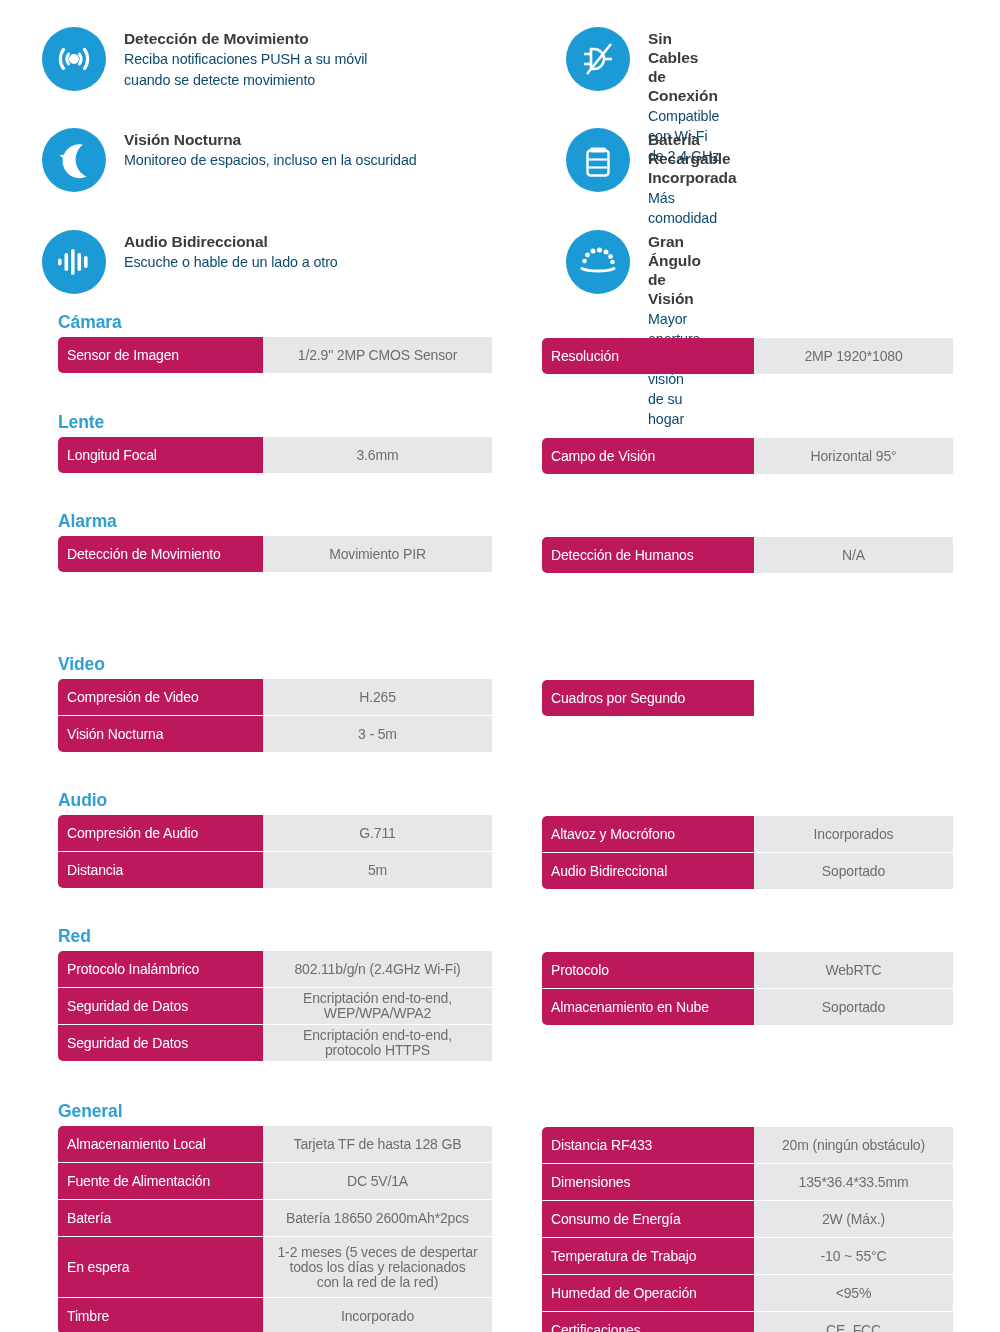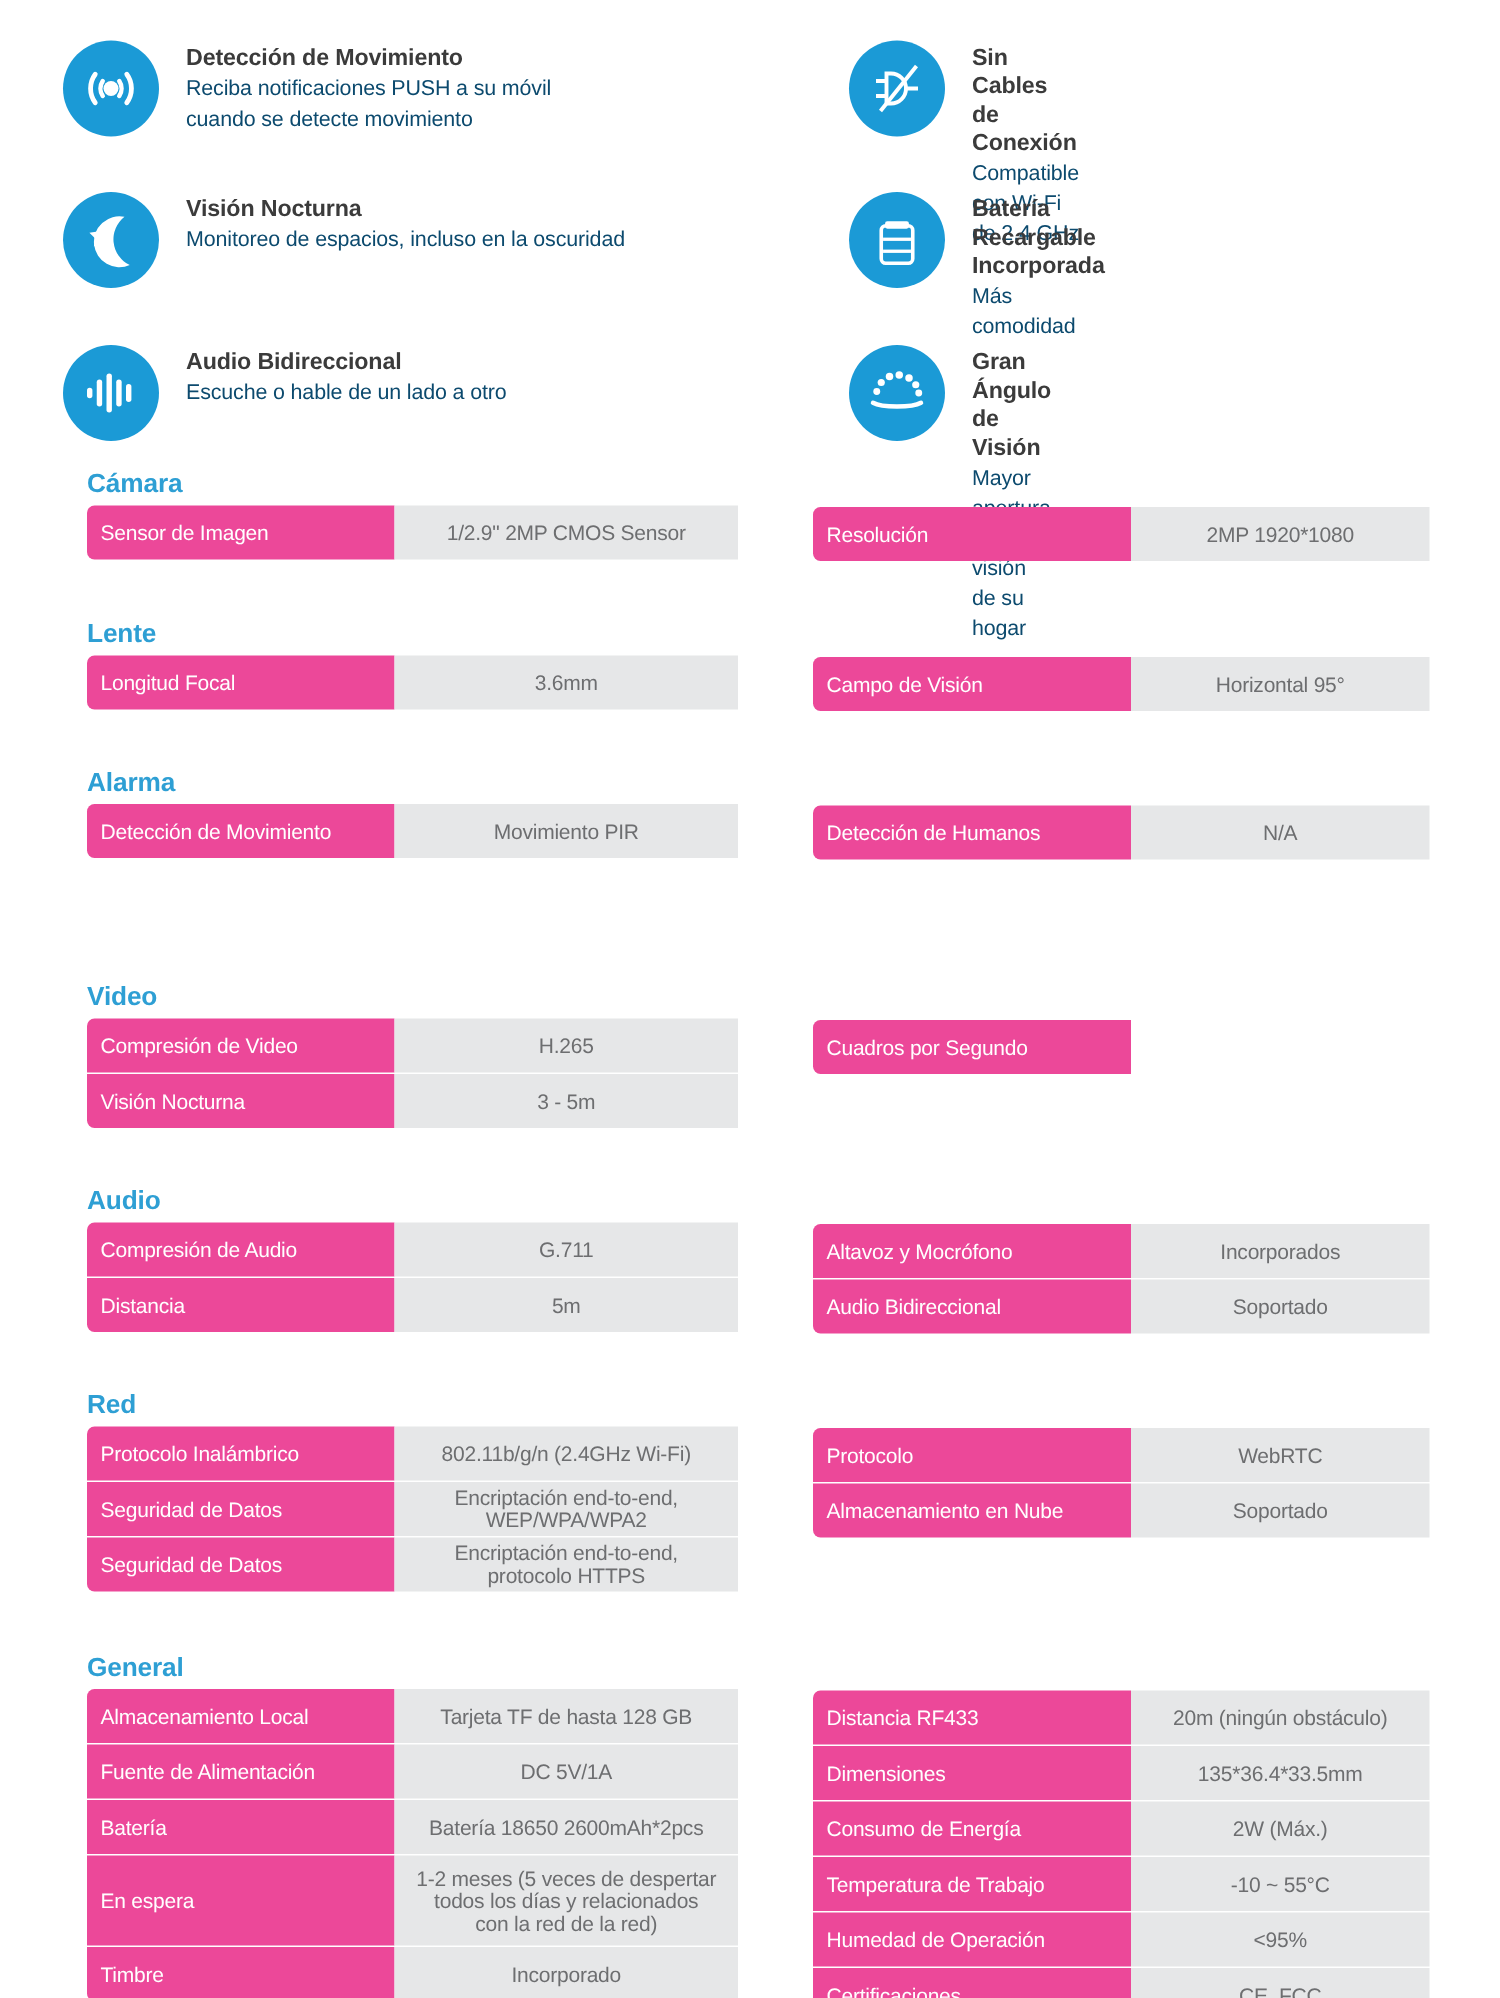--- a/index.html
+++ b/index.html
@@ -65,21 +65,21 @@
     color: #2e9fd4;
     letter-spacing: -0.1px;
     padding-bottom: 4px;
   }
   .table { position: relative; }
   .row { display: flex; height: 36px; margin-bottom: 1px; }
   .row:last-child { margin-bottom: 0; }
 
   .key {
     flex: 0 0 auto;
-    background: #ec4899;
+    background: #be185d;
     color: #ffffff;
     font-size: 14px;
     letter-spacing: -0.15px;
     display: flex;
     align-items: center;
     padding-left: 9px;
   }
   .val {
     flex: 1 1 auto;
     background: #e6e7e8;

